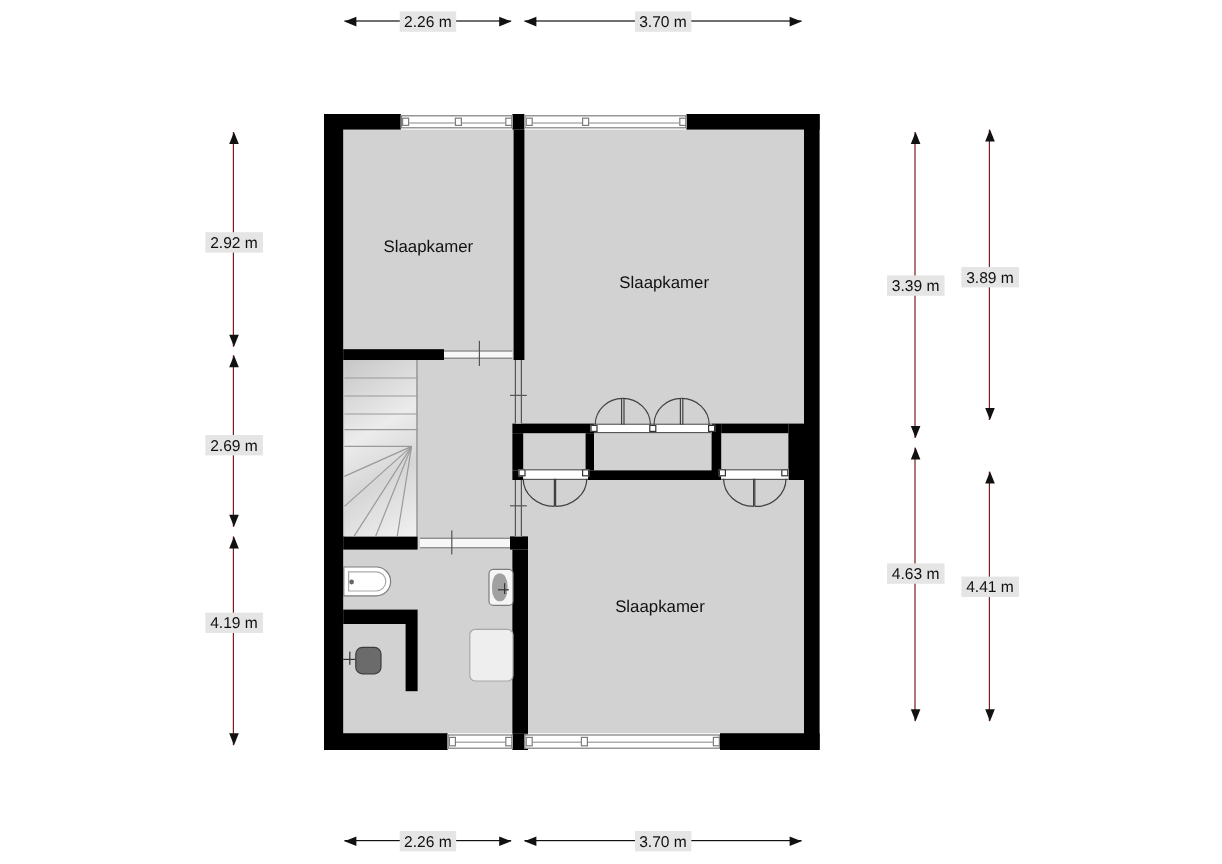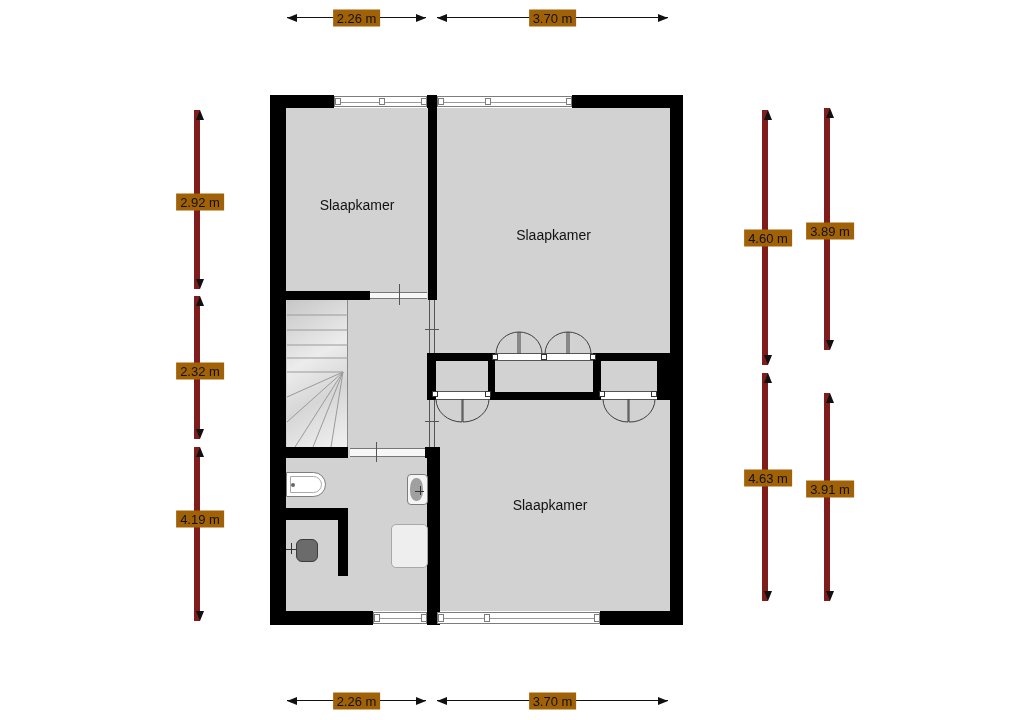--- a/index.html
+++ b/index.html
@@ -36,24 +36,24 @@
   .cross .h{position:absolute;left:0;top:50%;width:100%;height:1px;background:#333;}
   .cross .v{position:absolute;top:0;left:50%;width:1px;height:100%;background:#333;}
   .toilet{background:#6b6b6b;border:1px solid #3c3c3c;border-radius:6px;}
   .shower{background:#eeeeee;border:1px solid #a8a8a8;border-radius:5px;}
   
   .room-label{font-size:14px;text-align:center;line-height:16px;color:var(--text);}
   
   .dimh{height:0;border-top:1px solid #111;}
   .dimh::before{content:"";position:absolute;left:0;top:-4px;border-top:4px solid transparent;border-bottom:4px solid transparent;border-right:10px solid #111;}
   .dimh::after{content:"";position:absolute;right:0;top:-4px;border-top:4px solid transparent;border-bottom:4px solid transparent;border-left:10px solid #111;}
-  .dimv{width:0;border-left:6px solid #7f1d1d;}
+  .dimv{width:0;border-left:1px solid #7f1d1d;}
   .dimv::before{content:"";position:absolute;top:0;left:-4px;border-left:4px solid transparent;border-right:4px solid transparent;border-bottom:10px solid #111;}
   .dimv::after{content:"";position:absolute;bottom:0;left:-4px;border-left:4px solid transparent;border-right:4px solid transparent;border-top:10px solid #111;}
-  .dim-label{position:absolute;background:#a16207;font-size:13px;padding:1px 4px;white-space:nowrap;text-align:right;}
+  .dim-label{position:absolute;background:#e5e5e5;font-size:13px;padding:1px 4px;white-space:nowrap;text-align:right;}
   .dimh .dim-label{left:50%;top:0;transform:translate(-50%,-50%);}
   .dimv .dim-label{left:0;transform:translate(-50%,-50%);}
 </style>
 </head>
 <body>
 
 <div id="canvas">
 
   <div class="abs floor" style="left:286px;top:108px;width:384px;height:503px;"></div>
 
@@ -206,33 +206,33 @@
     <span class="dim-label">2.26 m</span>
   </div>
   <div class="abs dimh" style="left:437px;top:700px;width:231px;">
     <span class="dim-label">3.70 m</span>
   </div>
 
   <div class="abs dimv" style="left:194px;top:110px;height:179px;">
     <span class="dim-label" style="top:92px;">2.92 m</span>
   </div>
   <div class="abs dimv" style="left:194px;top:296px;height:143px;">
-    <span class="dim-label" style="top:75px;">2.32 m</span>
+    <span class="dim-label" style="top:75px;">2.69 m</span>
   </div>
   <div class="abs dimv" style="left:194px;top:447px;height:174px;">
     <span class="dim-label" style="top:72px;">4.19 m</span>
   </div>
 
   <div class="abs dimv" style="left:762px;top:110px;height:255px;">
-    <span class="dim-label" style="top:128px;">4.60 m</span>
+    <span class="dim-label" style="top:128px;">3.39 m</span>
   </div>
   <div class="abs dimv" style="left:762px;top:373px;height:228px;">
     <span class="dim-label" style="top:105px;">4.63 m</span>
   </div>
 
   <div class="abs dimv" style="left:824px;top:108px;height:242px;">
     <span class="dim-label" style="top:123px;">3.89 m</span>
   </div>
   <div class="abs dimv" style="left:824px;top:393px;height:208px;">
-    <span class="dim-label" style="top:96px;">3.91 m</span>
+    <span class="dim-label" style="top:96px;">4.41 m</span>
   </div>
 
 </div>
 
 </body></html>

